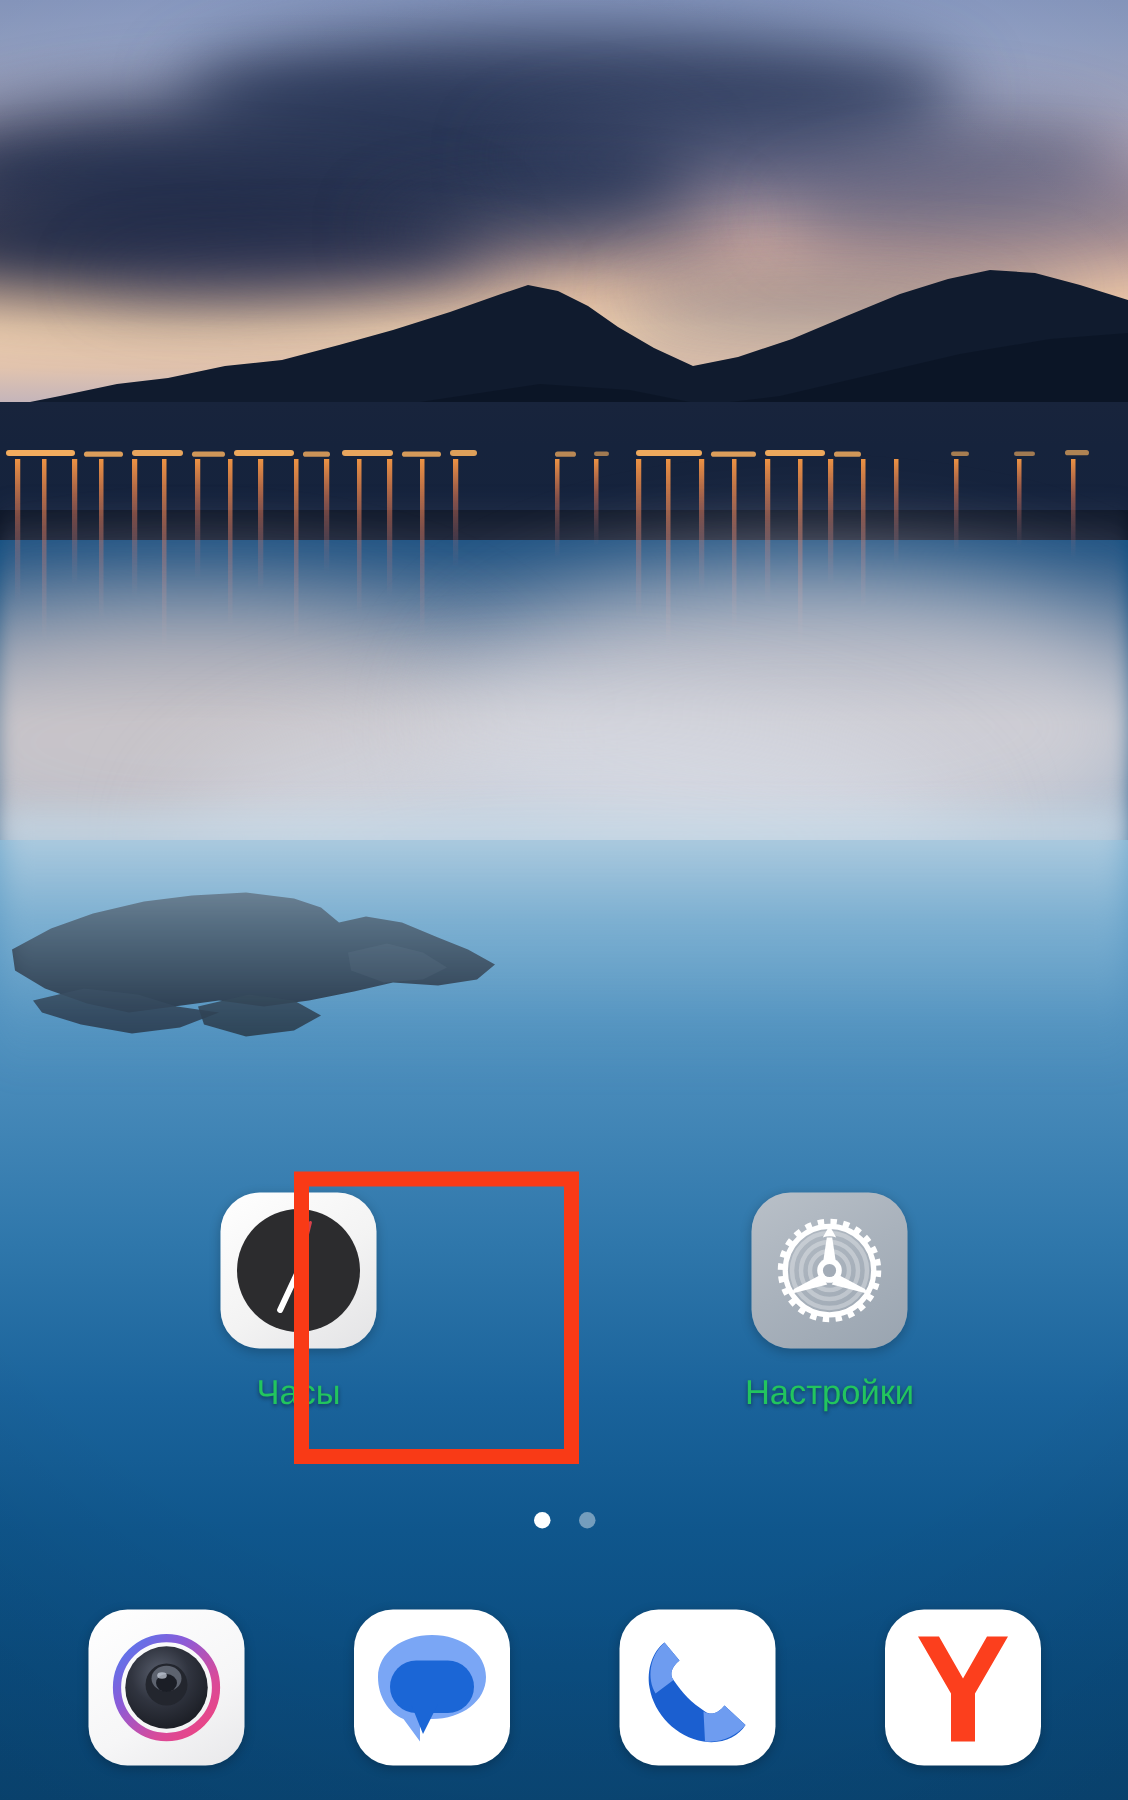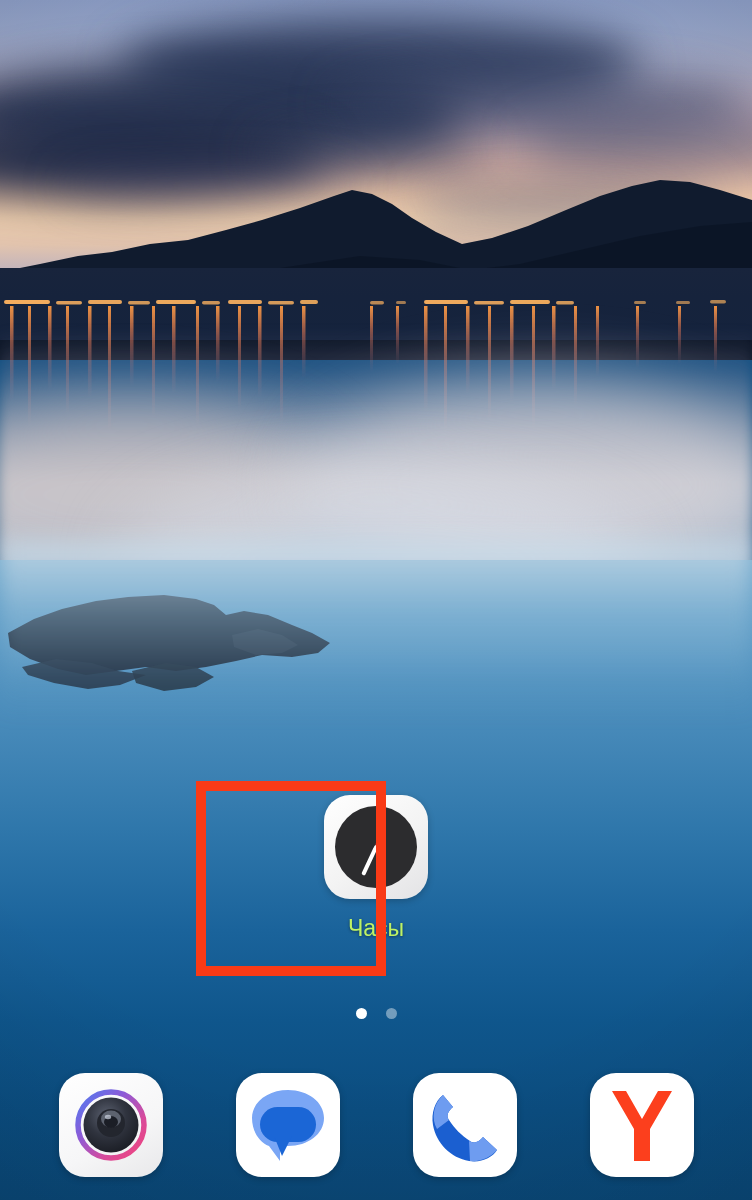--- a/index.html
+++ b/index.html
@@ -149,21 +149,21 @@
   .app-icon {
     width: 104px;
     height: 104px;
     border-radius: 26px;
     position: relative;
     overflow: hidden;
     box-shadow: 0 2px 7px rgba(0,0,0,.22);
   }
   .app-label {
     margin-top: 16px;
-    color: #bef264;
+    color: #22c55e;
     font-size: 23px;
     line-height: 27px;
     text-align: center;
     white-space: nowrap;
     text-shadow: 0 1px 3px rgba(0,0,0,.45);
   }
 
   
   .ic-clock {
     background: linear-gradient(145deg, #ffffff 0%, #f3f3f3 55%, #e3e3e5 100%);
@@ -364,20 +364,42 @@
       <div class="app-icon ic-clock">
         <div class="clock-face">
           <div class="hand hand-sec"></div>
           <div class="hand hand-min"></div>
           <div class="clock-pin"></div>
         </div>
       </div>
       <div class="app-label">Часы</div>
     </div>
 
+    <div class="app">
+      <div class="app-icon ic-settings">
+        <svg viewBox="0 0 104 104" width="104" height="104">
+          <g fill="none" stroke="#ffffff" stroke-width="3" opacity="0.3">
+            <circle cx="52" cy="52" r="13"></circle>
+            <circle cx="52" cy="52" r="19"></circle>
+            <circle cx="52" cy="52" r="25"></circle>
+          </g>
+          <g fill="#ffffff">
+            <circle cx="52" cy="52" r="32" fill="none" stroke="#ffffff" stroke-width="5" stroke-dasharray="4.2 4.2"></circle>
+            <circle cx="52" cy="52" r="29.5" fill="none" stroke="#ffffff" stroke-width="3.5"></circle>
+            <path d="M52,22 L56.5,30 Q52,28.4 47.5,30 Z"></path>
+            <path d="M50.2,30 L53.8,30 L56.6,48.6 L47.4,48.6 Z"></path>
+            <path d="M26.5,67.5 L28.3,64.3 L46.5,54.6 L50.5,61.4 Z"></path>
+            <path d="M77.5,67.5 L75.7,64.3 L57.5,54.6 L53.5,61.4 Z"></path>
+            <circle cx="52" cy="52" r="8.2"></circle>
+            <circle cx="52" cy="52" r="4.4" fill="#a3acb7"></circle>
+          </g>
+        </svg>
+      </div>
+      <div class="app-label">Настройки</div>
+    </div>
 
 
   </div>
 
   <div class="page-dots">
     <div class="dot active"></div>
     <div class="dot"></div>
   </div>
 
   <div class="dock">

